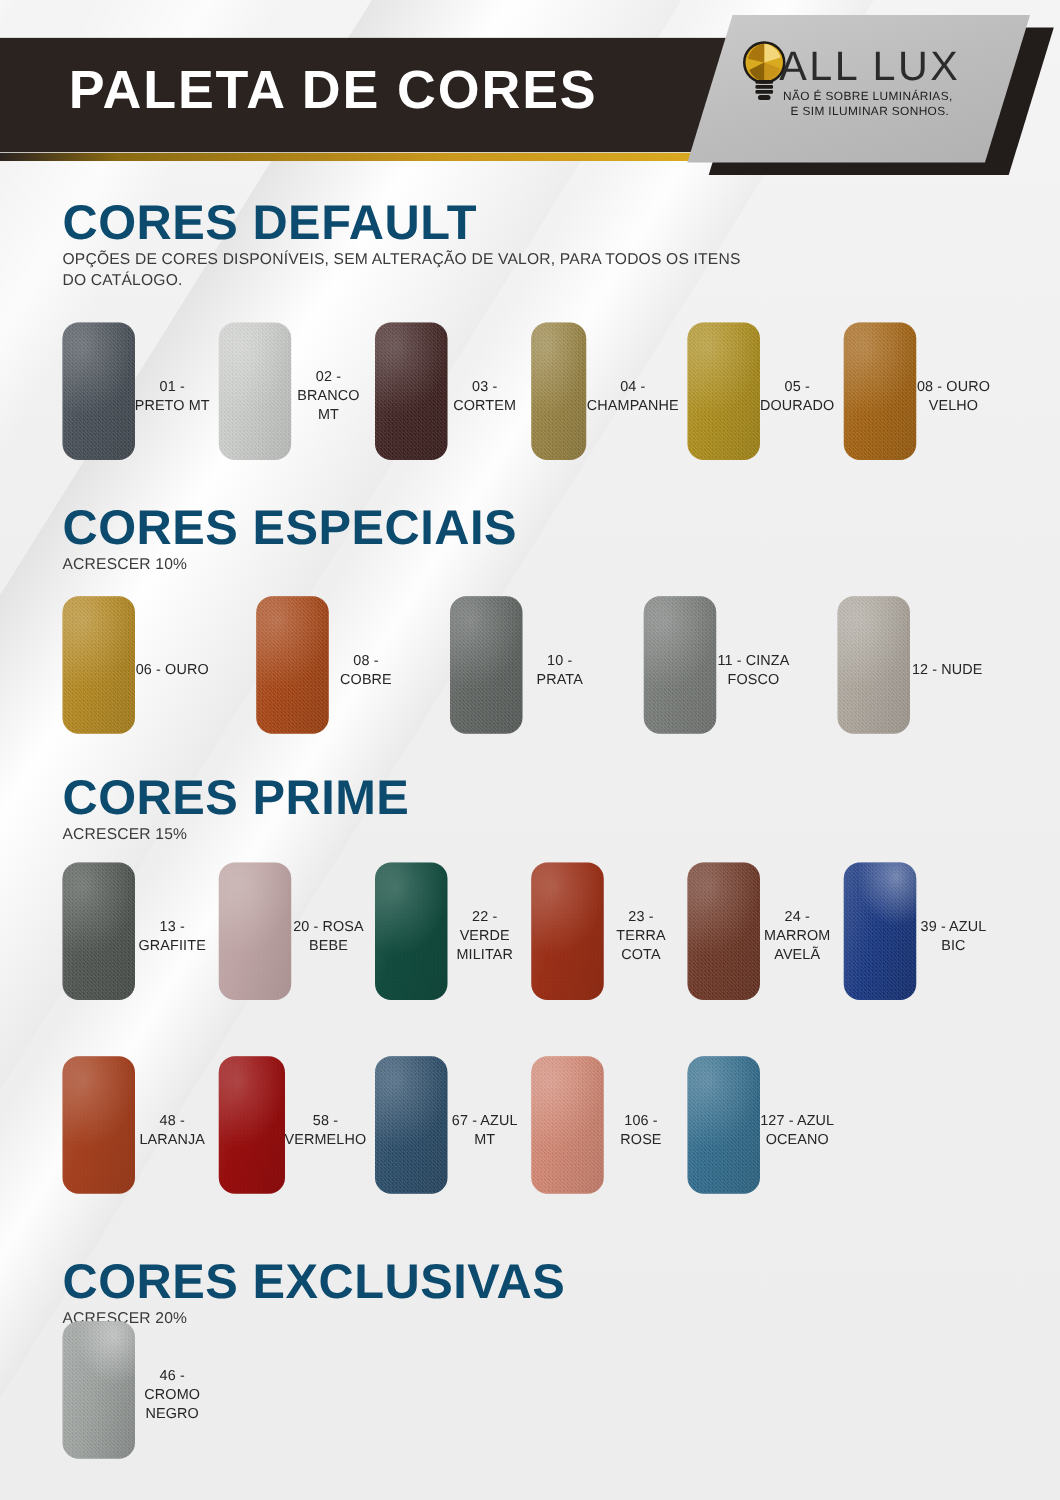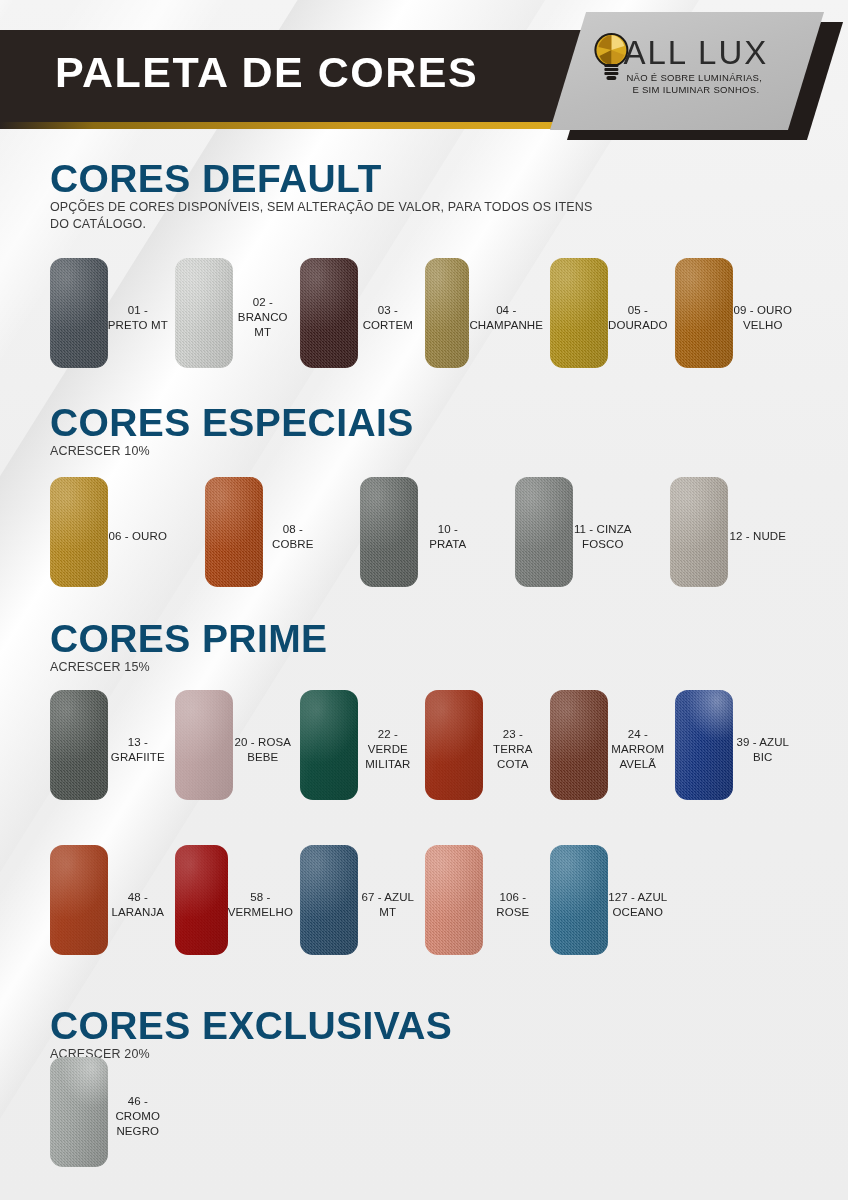--- a/index.html
+++ b/index.html
@@ -274,21 +274,21 @@
           <div class="grain"></div>
           <div class="sheen"></div>
         </div>
         <div class="swatch-label">05 - DOURADO</div>
       </div>
       <div class="swatch-cell">
         <div class="swatch" style="background: rgb(164, 96, 11);">
           <div class="grain"></div>
           <div class="sheen"></div>
         </div>
-        <div class="swatch-label">09 - OURO VELHO</div>
+        <div class="swatch-label">08 - OURO VELHO</div>
       </div>
     </div>
 
   <div class="sec" id="sec-especiais">
     <div class="section-title">CORES ESPECIAIS</div>
     <div class="section-sub">ACRESCER 10%</div>
   </div>
   <div class="swatch-row" id="row-especiais">
       <div class="swatch-cell">
         <div class="swatch" style="background: rgb(181, 135, 26);">

